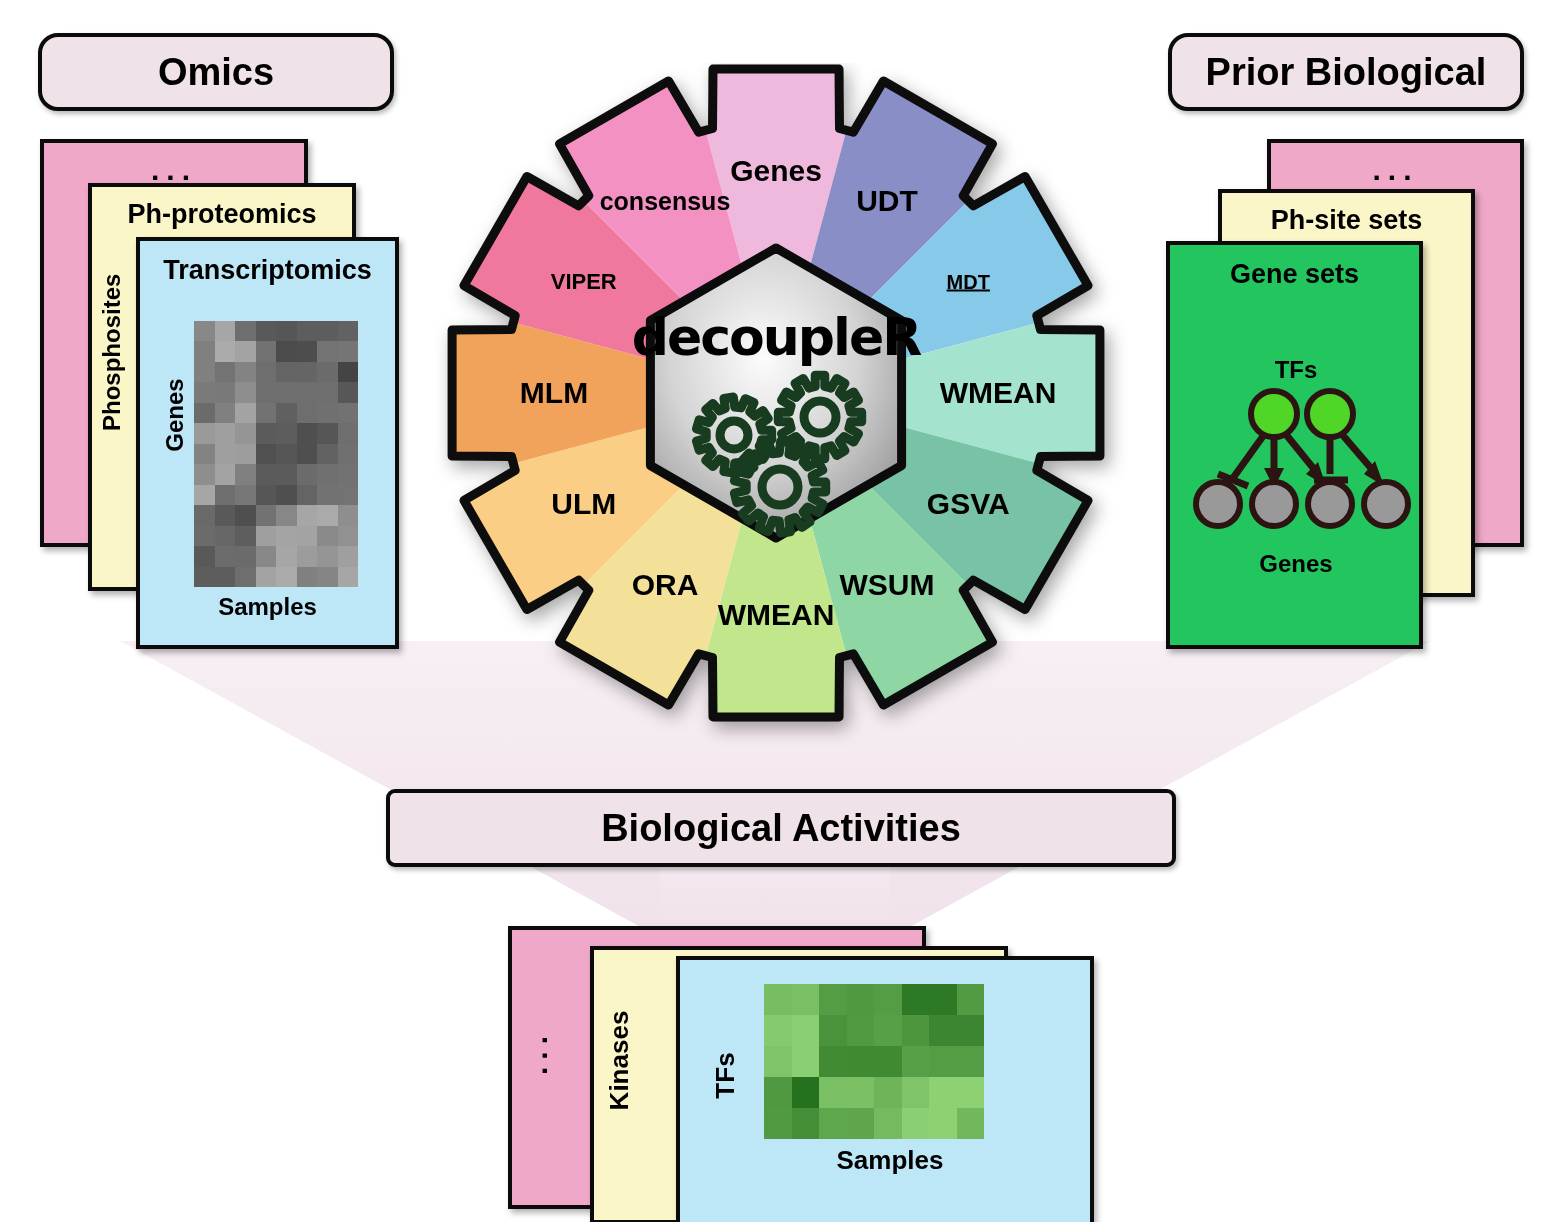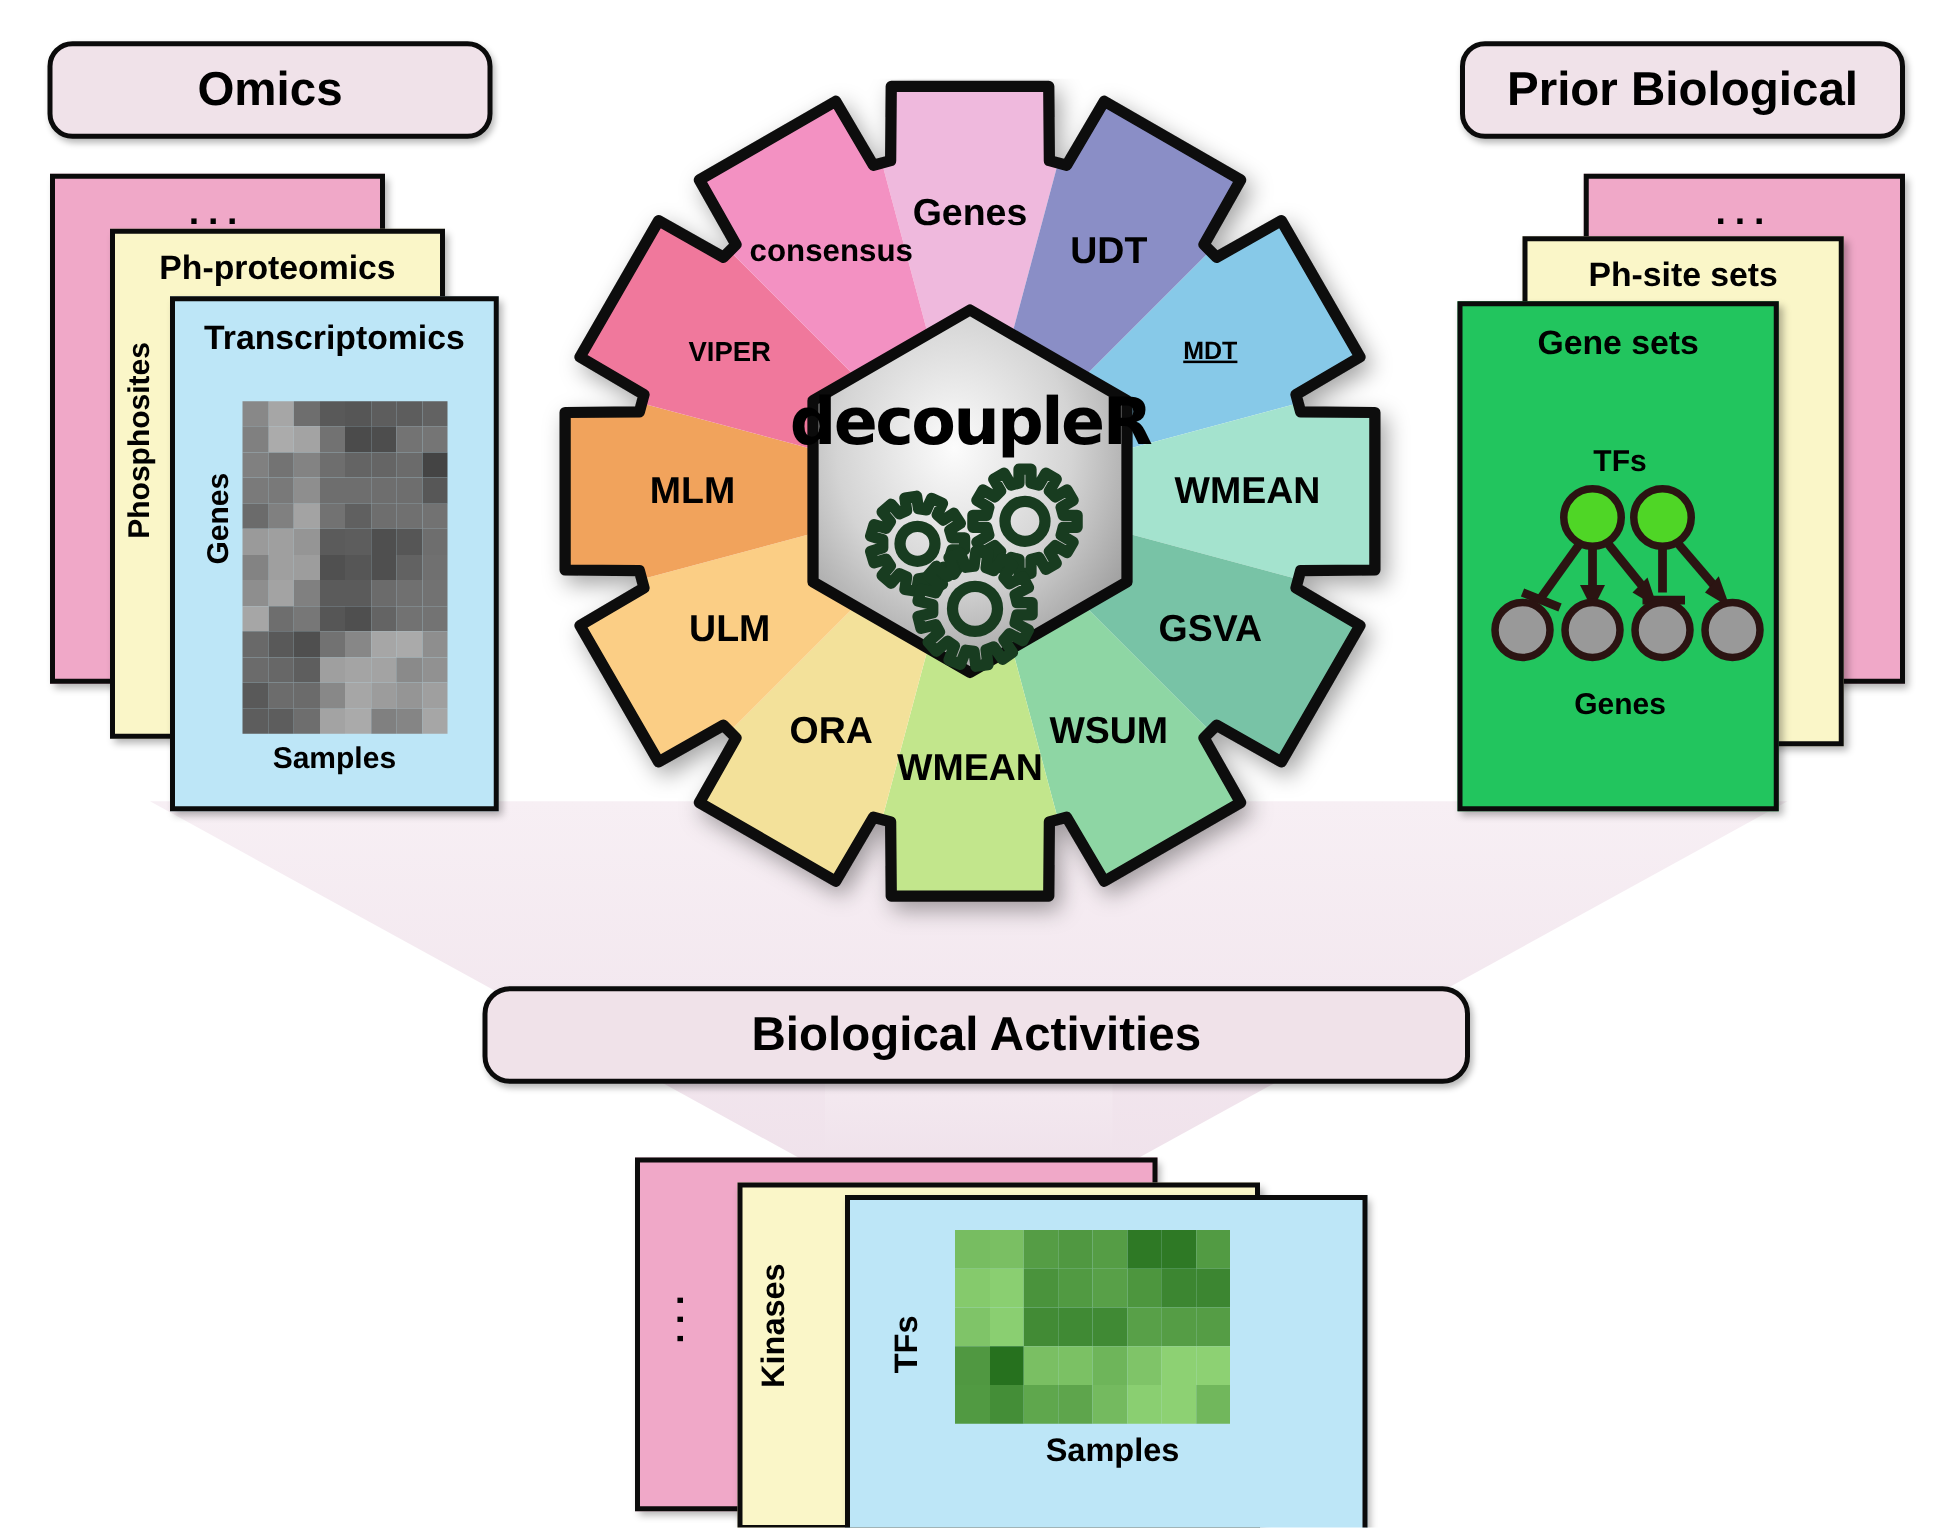--- a/index.html
+++ b/index.html
@@ -22,21 +22,21 @@
     border:4px solid #0b0b0b;
     border-radius:22px;
     display:flex;align-items:center;justify-content:center;
     font-weight:bold;
     color:#000;
     z-index:6;
     box-shadow:2px 3px 5px rgba(0,0,0,.28);
   }
   #omics-pill{left:38px;top:32px;width:348px;height:70px;font-size:38px;border-radius:20px;}
   #pk-pill{left:1168px;top:32px;width:348px;height:70px;font-size:38px;border-radius:20px;}
-  #bio-pill{left:386px;top:788px;width:782px;height:70px;font-size:38px;border-radius:22px;}
+  #bio-pill{left:386px;top:788px;width:782px;height:70px;font-size:38px;border-radius:9px;}
 
   
   .sheet{
     position:absolute;
     border:4px solid #0b0b0b;
     box-shadow:3px 4px 6px rgba(0,0,0,.3);
     z-index:5;
   }
   .sheet .slabel{
     position:absolute;

